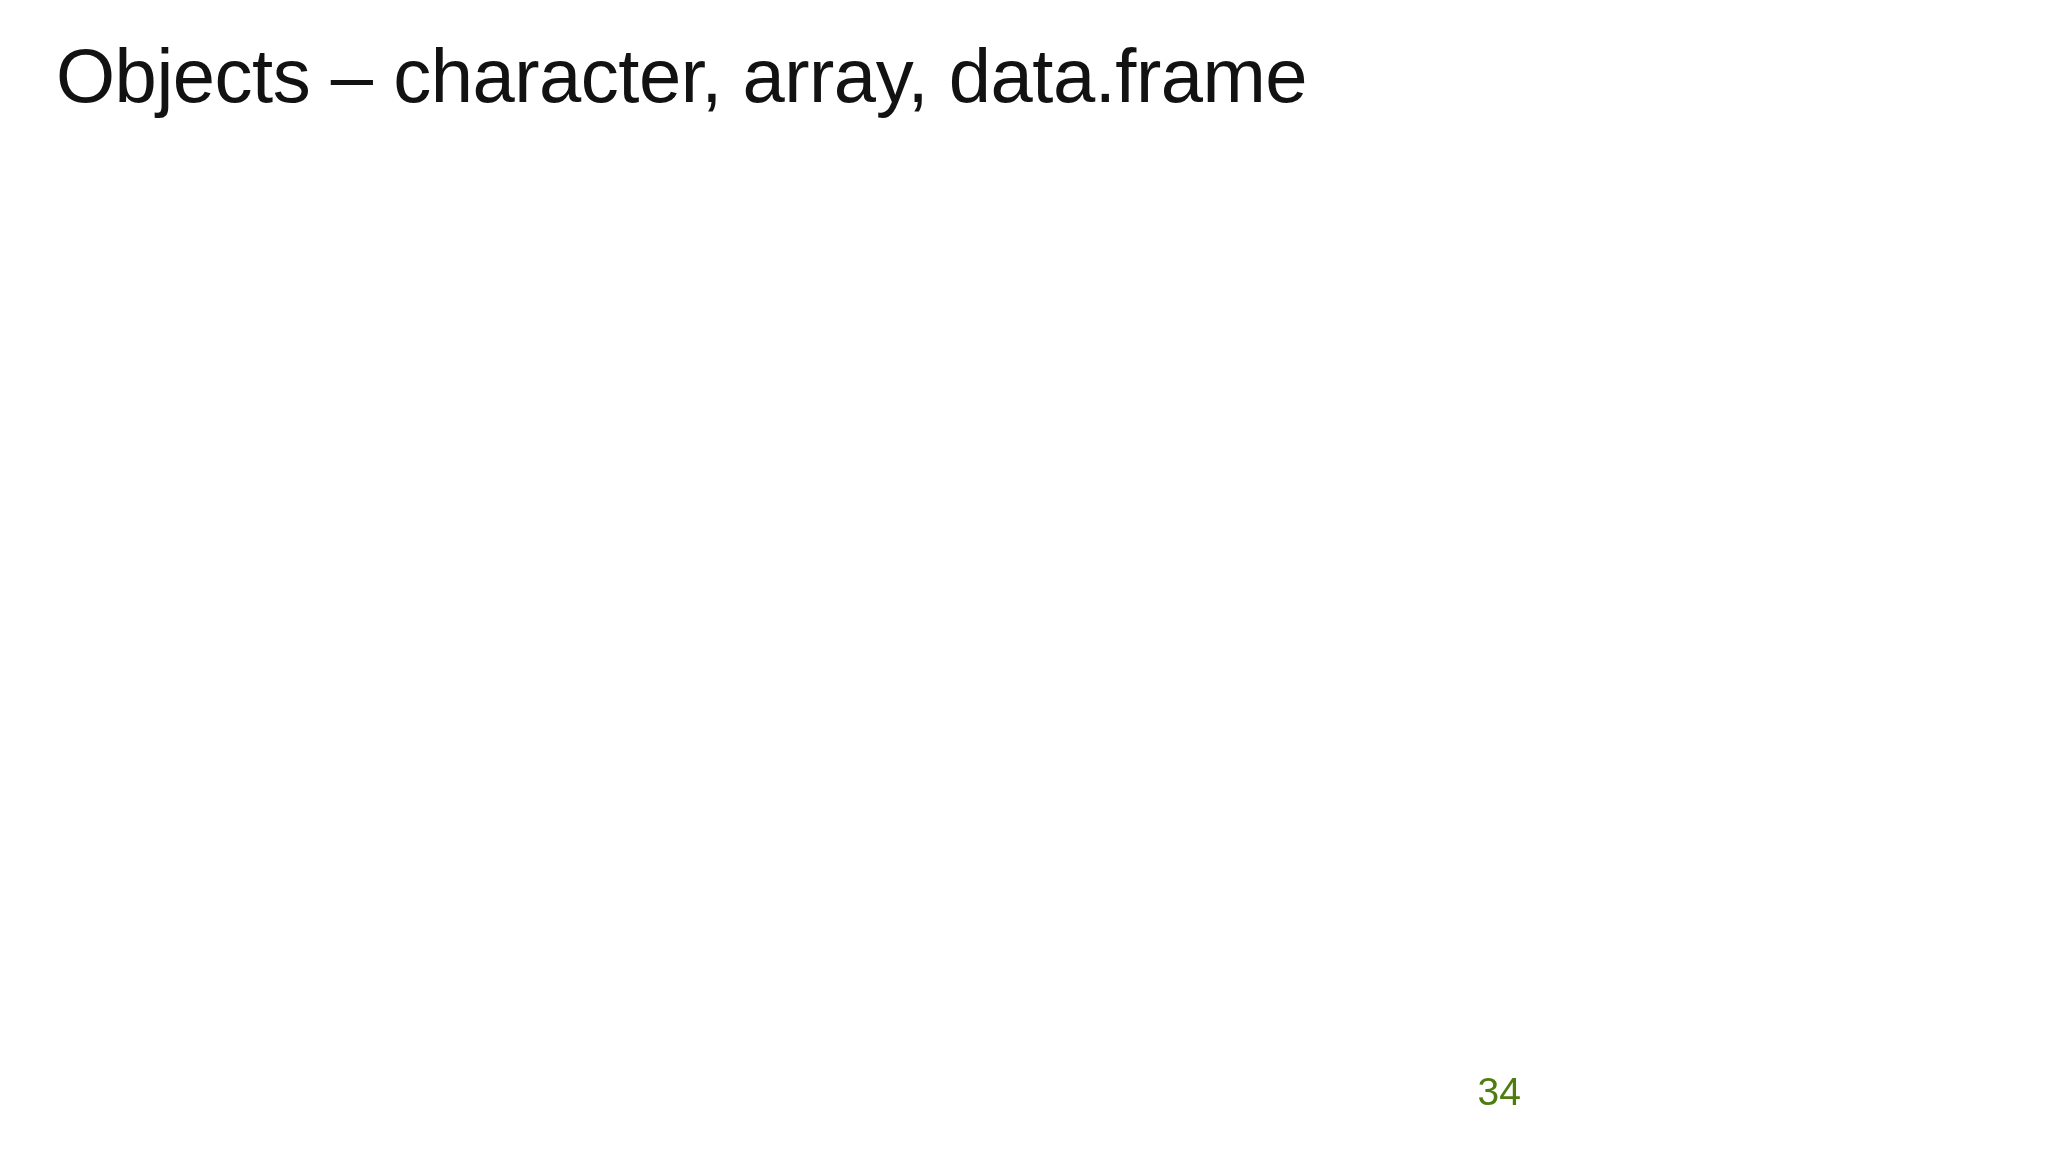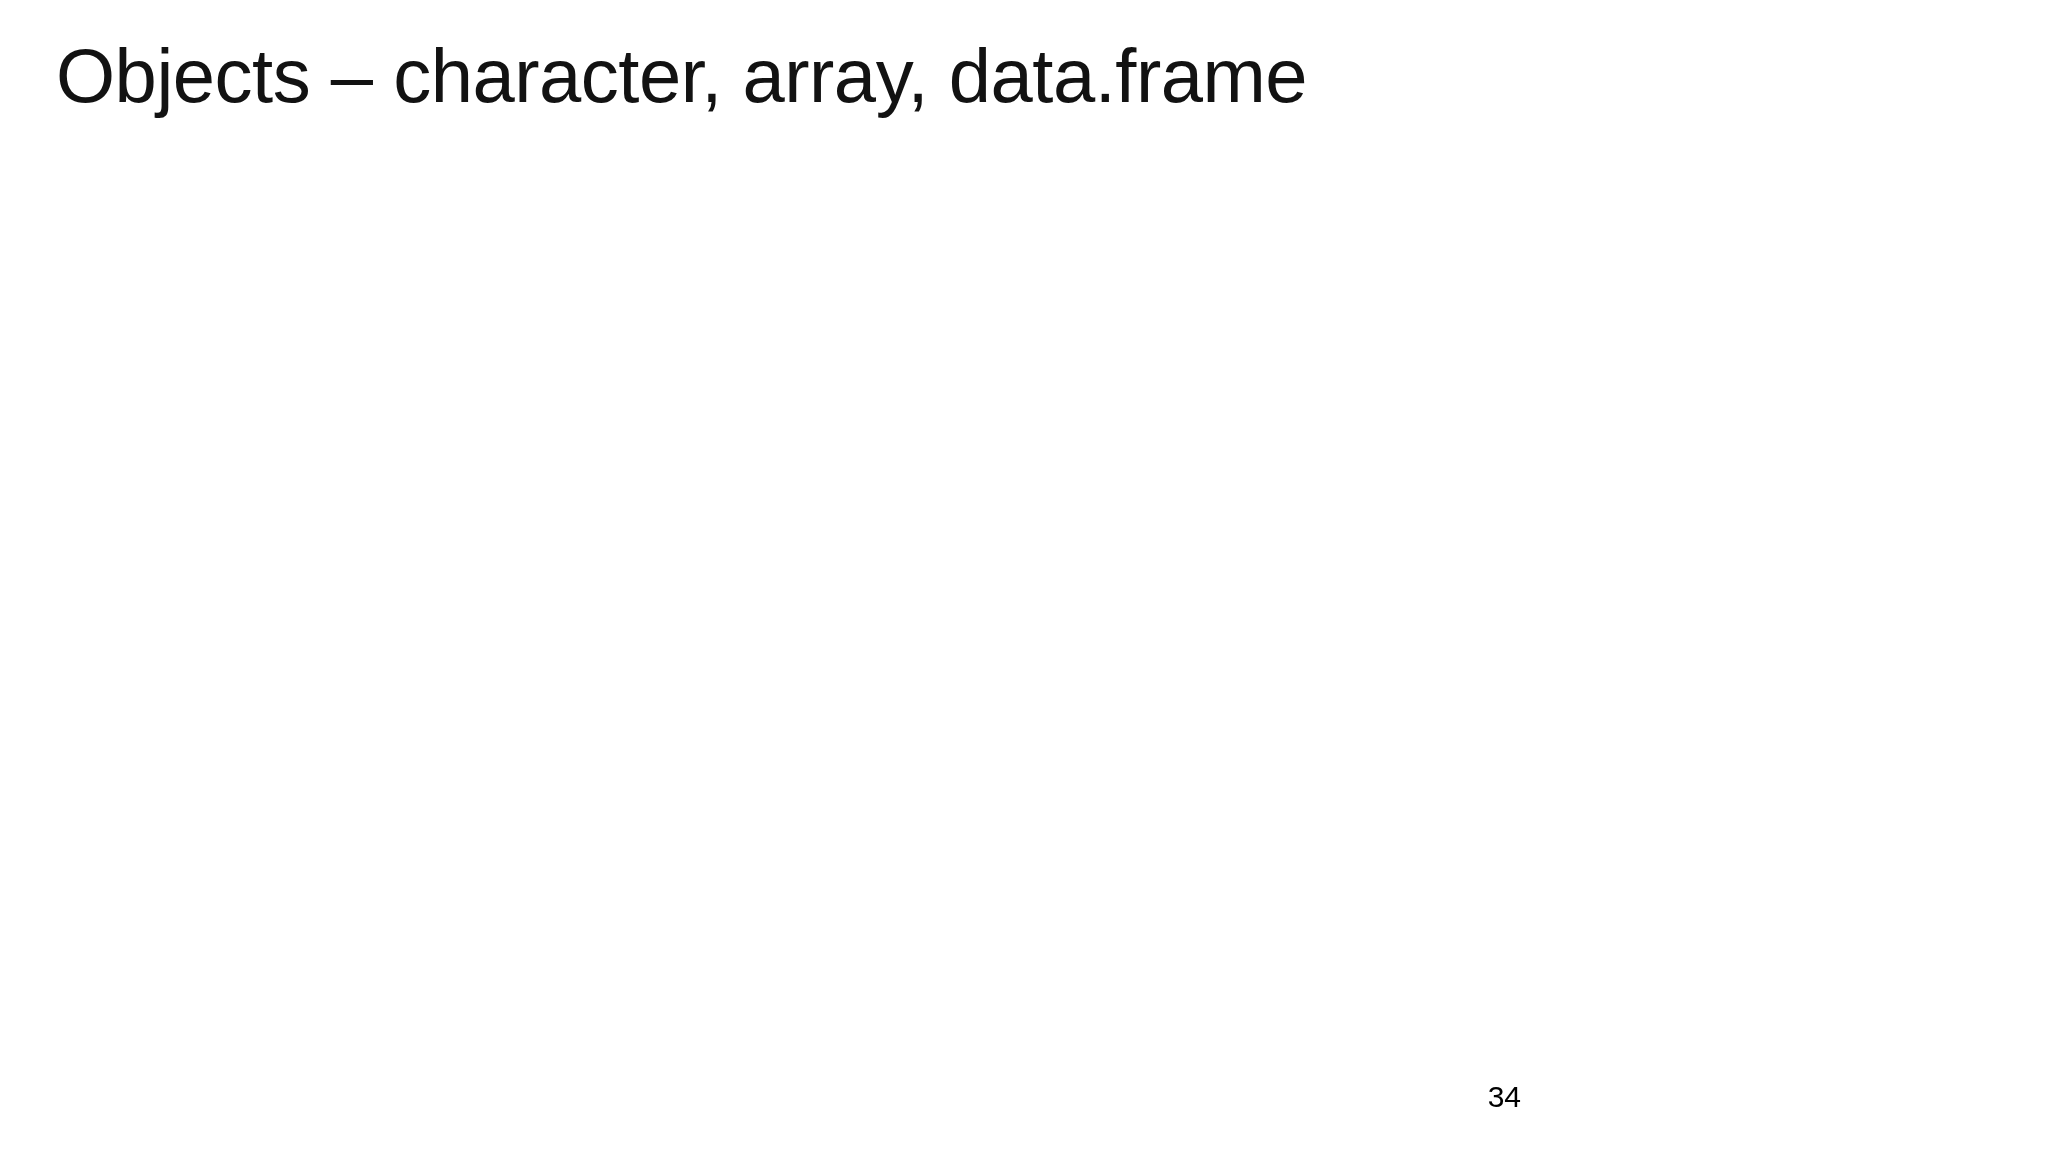--- a/index.html
+++ b/index.html
@@ -24,23 +24,23 @@
     font-weight: 300;
     line-height: 1.2;
     letter-spacing: -0.5px;
     color: #121212;
     white-space: nowrap;
   }
   .page-number {
     position: absolute;
     right: 155px;
     bottom: 38px;
-    font-size: 30px;
+    font-size: 39px;
     font-weight: 400;
-    color: #000000;
+    color: #4d7c0f;
   }
 </style>
 </head>
 <body>
 
 <div class="slide">
   <h1 class="slide-title">Objects – character, array, data.frame</h1>
   <span class="page-number">34</span>
 </div>
 

